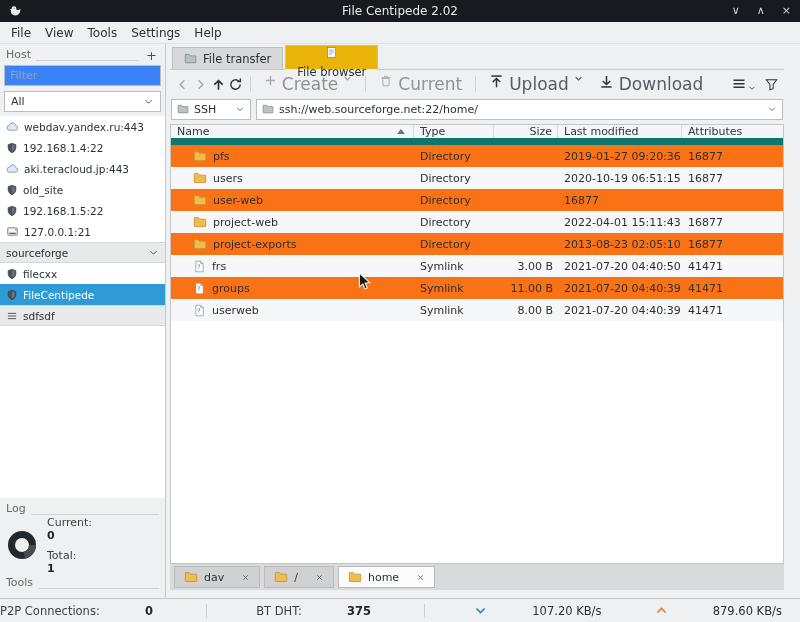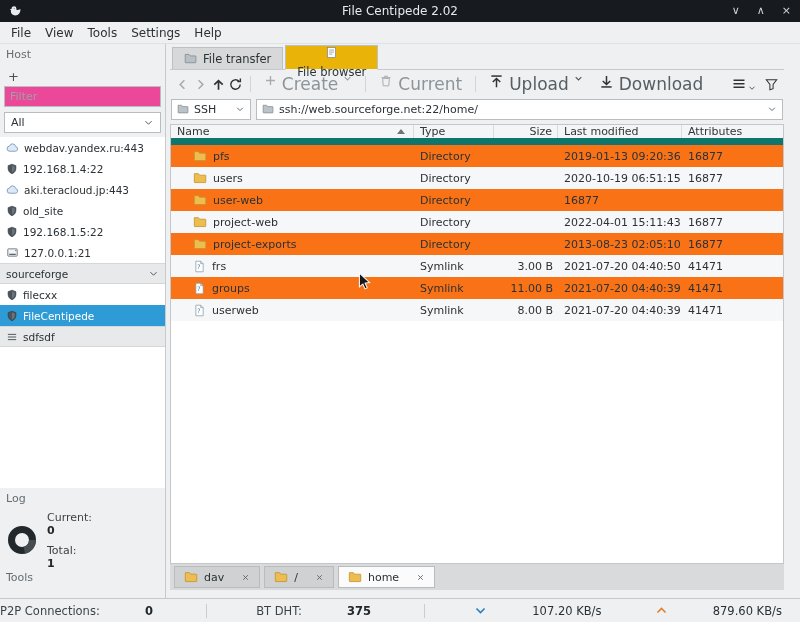--- a/index.html
+++ b/index.html
@@ -15,24 +15,24 @@
 
 
 .menubar{flex:0 0 22px;background:#eff0f1;display:flex;align-items:center;padding-left:4px;border-bottom:1px solid #e0e2e4;}
 .menu-item{padding:2px 7px;color:#2b3135;font-size:12px;}
 
 
 .content{flex:1;display:flex;min-height:0;}
 
 
 .sidebar{flex:0 0 137px;border-right:1px solid #c6cacd;display:flex;flex-direction:column;background:#eff0f1;min-height:0;}
-.panel-caption{display:flex;align-items:flex-start;gap:5px;padding:4px 6px 3px 6px;color:#656d73;font-size:11px;flex-direction:column;}
+.panel-caption{display:flex;align-items:flex-end;gap:5px;padding:4px 6px 3px 6px;color:#656d73;font-size:11px;}
 .panel-caption .rule{flex:1;height:1px;background:#cfd3d6;}
 .host-add{color:#4a5157;font-size:13px;line-height:11px;padding:0 2px;}
-.filter-input{margin:1px 4px 3px 4px;height:21px;border:1px solid #b9bdc1;background:#ec4899;padding:0 5px;font-family:inherit;font-size:11px;color:#2b3135;outline:none;}
+.filter-input{margin:1px 4px 3px 4px;height:21px;border:1px solid #b9bdc1;background:#3b82f6;padding:0 5px;font-family:inherit;font-size:11px;color:#2b3135;outline:none;}
 .filter-input::placeholder{color:#9aa1a7;}
 .scope-select{margin:2px 4px 4px 4px;height:21px;border:1px solid #b9bdc1;background:#fff;display:flex;align-items:center;padding:0 6px;font-size:11px;gap:4px;}
 .scope-select .chev{margin-left:auto;display:inline-flex;}
 .side-tree{flex:1;background:#fff;display:flex;flex-direction:column;min-height:0;overflow:hidden;}
 .side-item{flex:0 0 21px;display:flex;align-items:center;gap:5px;padding:0 6px;font-size:10.5px;white-space:nowrap;color:#2b3135;overflow:hidden;}
 .side-item.selected{background:var(--sel,#2e9bd6);color:#fff;}
 .group-header{flex:0 0 21px;display:flex;align-items:center;gap:5px;padding:0 6px;background:#e7e9ea;border-top:1px solid #d5d8da;border-bottom:1px solid #d5d8da;font-size:10.5px;color:#2b3135;}
 .group-header .chev{margin-left:auto;display:inline-flex;}
 .tree-fill{flex:1;background:#fff;}
 .log-stats{padding:4px 6px 2px 6px;display:flex;align-items:center;gap:9px;height:52px;}
@@ -428,21 +428,21 @@
               <div class="cell col-name">
                 <span class="icn">
                   <svg width="14" height="14" viewBox="0 0 16 16">
                     <path d="M1.5 3h4.7l1.3 1.8H14a.6.6 0 0 1 .6.6v7.2a.6.6 0 0 1-.6.6H2.1a.6.6 0 0 1-.6-.6V3z" fill="#edbd4f" stroke="#c3922d" stroke-width="0.9"></path>
                   </svg>
                 </span>
                 <span class="fname">pfs</span>
               </div>
               <div class="cell col-type">Directory</div>
               <div class="cell col-size"></div>
-              <div class="cell col-mod">2019-01-13 09:20:36</div>
+              <div class="cell col-mod">2019-01-27 09:20:36</div>
               <div class="cell col-attr">16877</div>
             </div>
             <div class="trow alt">
               <div class="cell col-name">
                 <span class="icn">
                   <svg width="14" height="14" viewBox="0 0 16 16">
                     <path d="M1.5 3h4.7l1.3 1.8H14a.6.6 0 0 1 .6.6v7.2a.6.6 0 0 1-.6.6H2.1a.6.6 0 0 1-.6-.6V3z" fill="#edbd4f" stroke="#c3922d" stroke-width="0.9"></path>
                   </svg>
                 </span>
                 <span class="fname">users</span>

